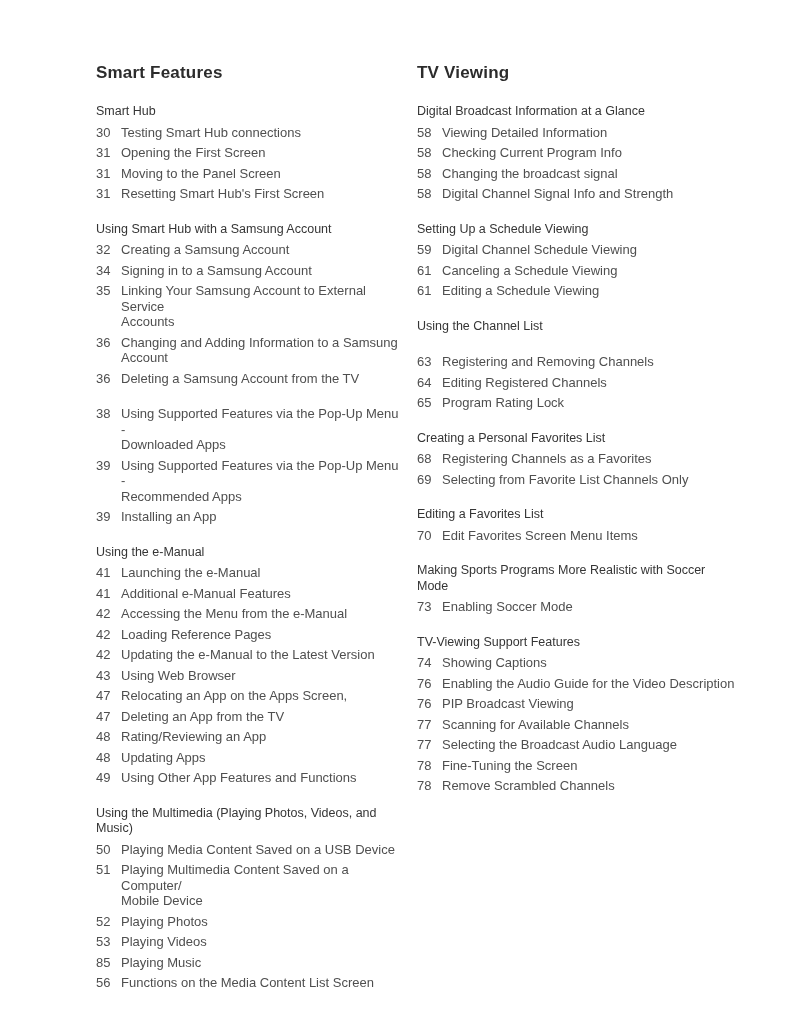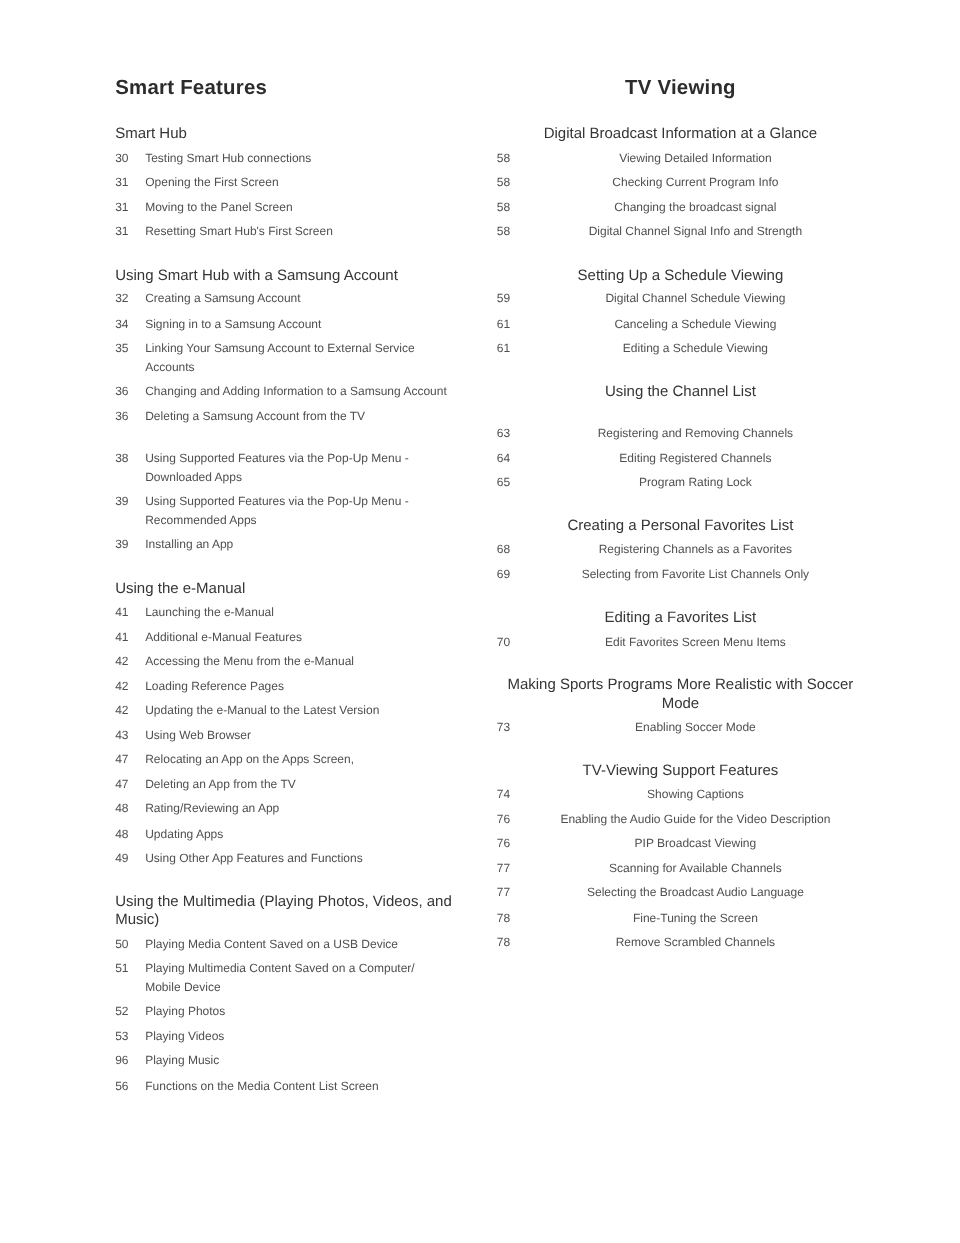--- a/index.html
+++ b/index.html
@@ -18,21 +18,21 @@
     position: relative;
     width: 800px;
     height: 1036px;
     background: #ffffff;
   }
   .col {
     position: absolute;
     top: 62px;
   }
   .col-left  { left: 96px;  width: 308px; }
-  .col-right { left: 407px; width: 320px; text-align: center; }
+  .col-right { left: 417px; width: 320px; }
 
   .col-title {
     font-size: 17px;
     line-height: 22px;
     font-weight: 700;
     color: #2c2c2c;
     letter-spacing: 0.2px;
     margin: 0 0 14px 0;
   }
   .section { margin: 20px 0 0 0; }
@@ -40,21 +40,21 @@
     font-size: 12.5px;
     line-height: 15.5px;
     font-weight: 400;
     color: #353535;
     margin: 0 0 5px 0;
     white-space: pre-line;
   }
   .toc-item {
     display: flex;
     align-items: flex-start;
-    font-size: 10px;
+    font-size: 13px;
     line-height: 15.5px;
     color: #4f4f4f;
     margin: 0 0 5px 0;
   }
   .toc-num {
     flex: 0 0 25px;
     width: 25px;
   }
   .toc-label {
     flex: 1 1 auto;
@@ -187,21 +187,21 @@
         </div>
         <div class="toc-item">
           <span class="toc-num">52</span>
           <span class="toc-label">Playing Photos</span>
         </div>
         <div class="toc-item">
           <span class="toc-num">53</span>
           <span class="toc-label">Playing Videos</span>
         </div>
         <div class="toc-item">
-          <span class="toc-num">96</span>
+          <span class="toc-num">85</span>
           <span class="toc-label">Playing Music</span>
         </div>
         <div class="toc-item">
           <span class="toc-num">56</span>
           <span class="toc-label">Functions on the Media Content List Screen</span>
         </div>
       </section>
     </div>
   <div class="col col-right">
       <h1 class="col-title">TV Viewing</h1>

